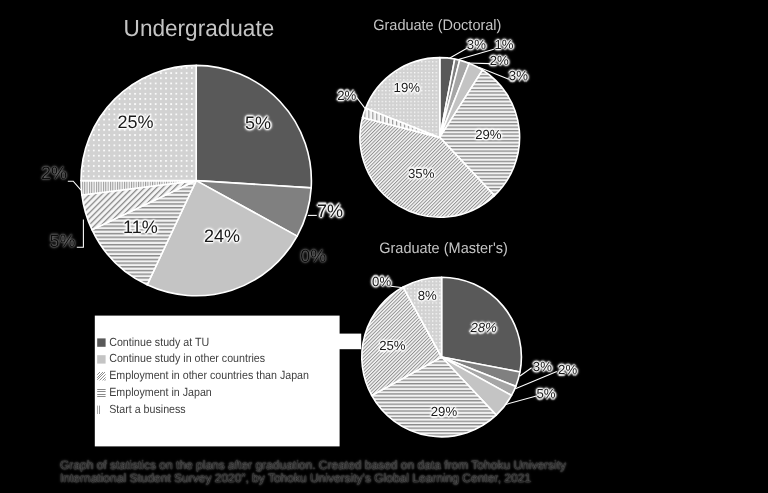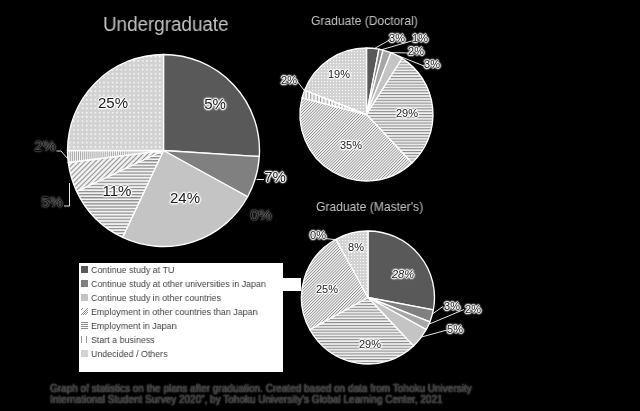--- a/index.html
+++ b/index.html
@@ -7,21 +7,21 @@
   body{width:640px;height:411px;background:#000;overflow:hidden;
        font-family:"Liberation Sans",sans-serif;}
   #root{position:relative;width:640px;height:411px;overflow:hidden;}
   svg.layer{position:absolute;left:0;top:0;}
   .chart-title{position:absolute;color:#c4c4c4;white-space:nowrap;font-weight:400;line-height:1;
                transform-origin:left top;will-change:transform;}
   #title-undergrad{left:103px;top:14.5px;font-size:19.5px;transform:scaleX(0.965) translateZ(0);}
   #title-doctoral{left:311px;top:15.3px;font-size:12.6px;transform:scaleX(0.96) translateZ(0);}
   #title-masters{left:316px;top:201px;font-size:12.6px;transform:scaleX(0.96) translateZ(0);}
   #legend{position:absolute;background:#ffffff;left:79px;top:263px;width:204px;height:109px;
-          box-sizing:border-box;padding-top:0px;}
+          box-sizing:border-box;padding-top:16px;}
   .legend-row{display:flex;align-items:center;height:14px;padding-left:2px;}
   .legend-row:first-child{margin-top:-0.5px;}
   .legend-swatch{width:6.5px;height:6.5px;margin-right:3px;flex:none;}
   .legend-label{font-size:9.9px;color:#404040;white-space:nowrap;line-height:1;
                 transform:scaleX(0.9) translateZ(0);transform-origin:left center;will-change:transform;}
   #legend-connector{position:absolute;left:282px;top:278px;width:19px;height:13px;background:#fff;}
   .caption{position:absolute;left:50px;top:383.3px;width:424px;font-size:10px;color:#2a2a2a;line-height:11px;
            text-shadow:0 0 1.2px rgba(255,255,255,.55),0 0 2.4px rgba(255,255,255,.35);
            transform:translateZ(0);will-change:transform;}
   .plabel{position:absolute;font-size:15px;color:#1a1a1a;white-space:nowrap;
@@ -131,42 +131,34 @@
   <div class="chart-title" id="title-undergrad">Undergraduate</div>
   <div class="chart-title" id="title-doctoral">Graduate (Doctoral)</div>
   <div class="chart-title" id="title-masters">Graduate (Master's)</div>
   <div id="legend-connector"></div>
   <div id="legend">
       <div class="legend-row">
         <span class="legend-swatch" style="background:#595959"></span>
         <span class="legend-label">Continue study at TU</span>
       </div>
       <div class="legend-row">
-        <span class="legend-swatch" style="background:#808080"></span>
-        <span class="legend-label">Continue study at other universities in Japan</span>
-      </div>
-      <div class="legend-row">
         <span class="legend-swatch" style="background:#c4c4c4"></span>
         <span class="legend-label">Continue study in other countries</span>
       </div>
       <div class="legend-row">
         <span class="legend-swatch" style="background:repeating-linear-gradient(-45deg,#8f8f8f 0 0.6px,#fff 0.6px 1.6px)"></span>
         <span class="legend-label">Employment in other countries than Japan</span>
       </div>
       <div class="legend-row">
         <span class="legend-swatch" style="background:repeating-linear-gradient(180deg,#8a8a8a 0 0.8px,#fff 0.8px 2px)"></span>
         <span class="legend-label">Employment in Japan</span>
       </div>
       <div class="legend-row">
         <span class="legend-swatch" style="background:repeating-linear-gradient(90deg,#9a9a9a 0 0.6px,#fff 0.6px 1.8px)"></span>
         <span class="legend-label">Start a business</span>
-      </div>
-      <div class="legend-row">
-        <span class="legend-swatch" style="background-color:#d2d2d2;background-image:radial-gradient(#fff 30%,transparent 31%);background-size:2px 2px"></span>
-        <span class="legend-label">Undecided / Others</span>
       </div>
     </div>
   <div id="labels">
       <div class="plabel" style="left: 214.5px; top: 102.5px;">5%</div>
       <div class="plabel" style="left: 275px; top: 175.5px;">7%</div>
       <div class="plabel dim" style="left: 260.5px; top: 213.5px;">0%</div>
       <div class="plabel" style="left: 185px; top: 196.5px;">24%</div>
       <div class="plabel" style="left: 117px; top: 189.5px;">11%</div>
       <div class="plabel dim" style="left: 52px; top: 201px;">5%</div>
       <div class="plabel dim" style="left: 44.5px; top: 145.3px;">2%</div>

